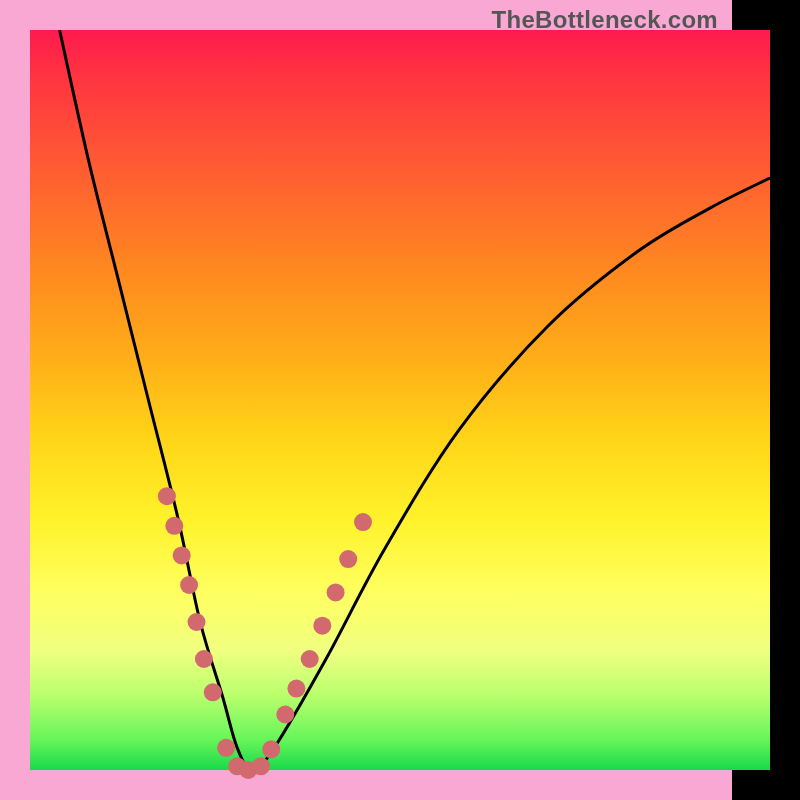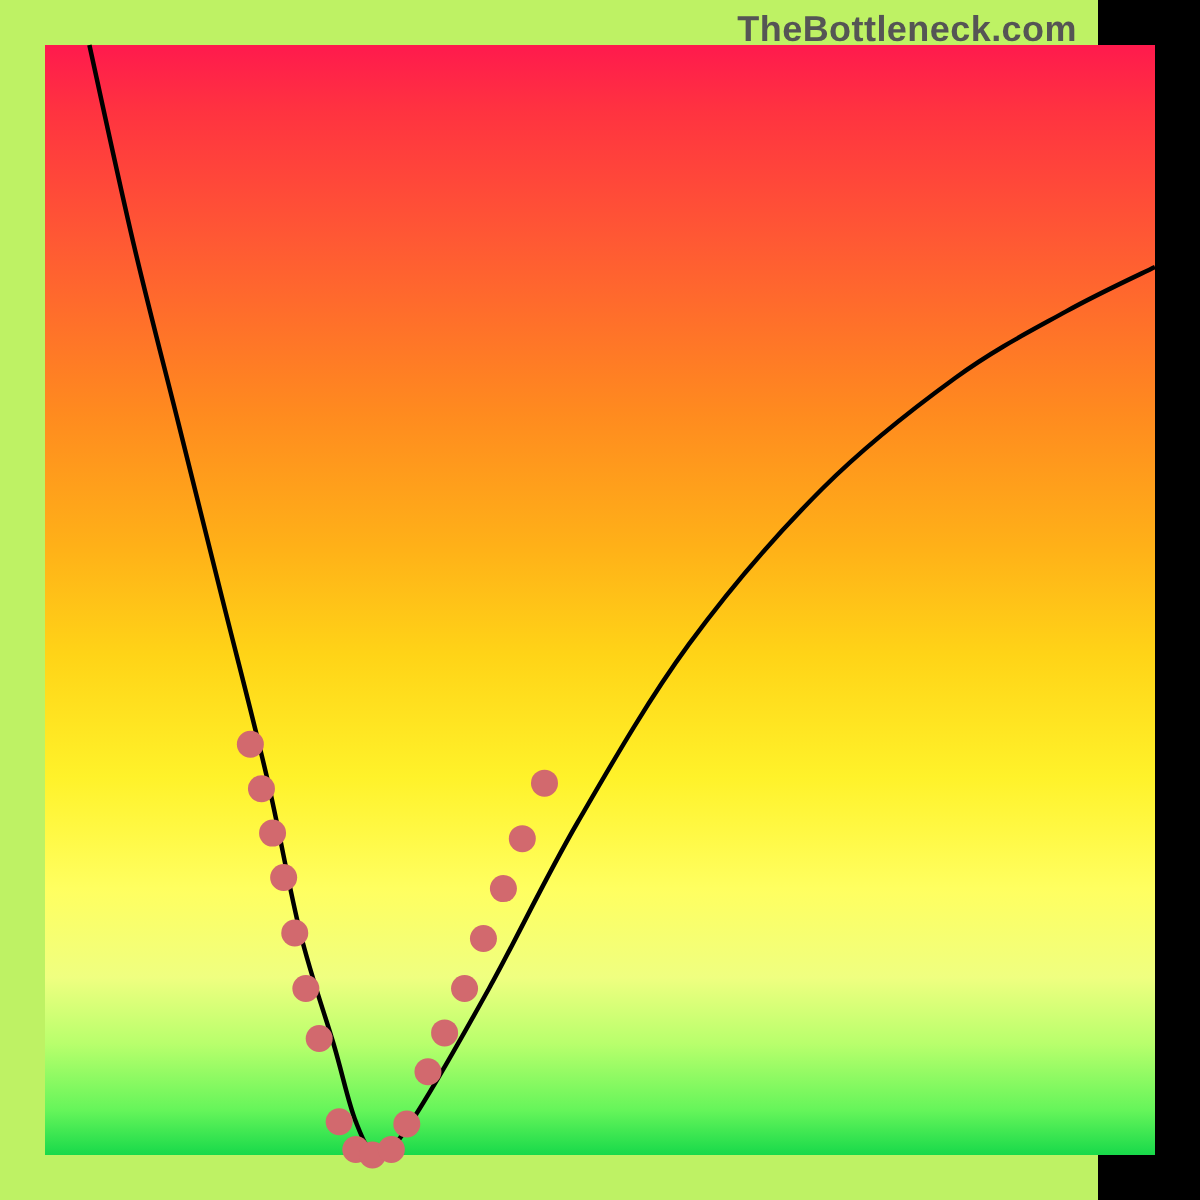--- a/index.html
+++ b/index.html
@@ -8,21 +8,21 @@
     width: 800px;
     height: 800px;
     overflow: hidden;
     background: #000;
     font-family: Arial, Helvetica, sans-serif;
   }
   .stage {
     position: relative;
     width: 732px;
     height: 800px;
-    background: #bef264;
+    background: #f9a8d4;
   }
   .watermark {
     position: absolute;
     top: 6px;
     right: 14px;
     color: #555;
     font-size: 24px;
     font-weight: 600;
     letter-spacing: 0.3px;
     z-index: 5;

